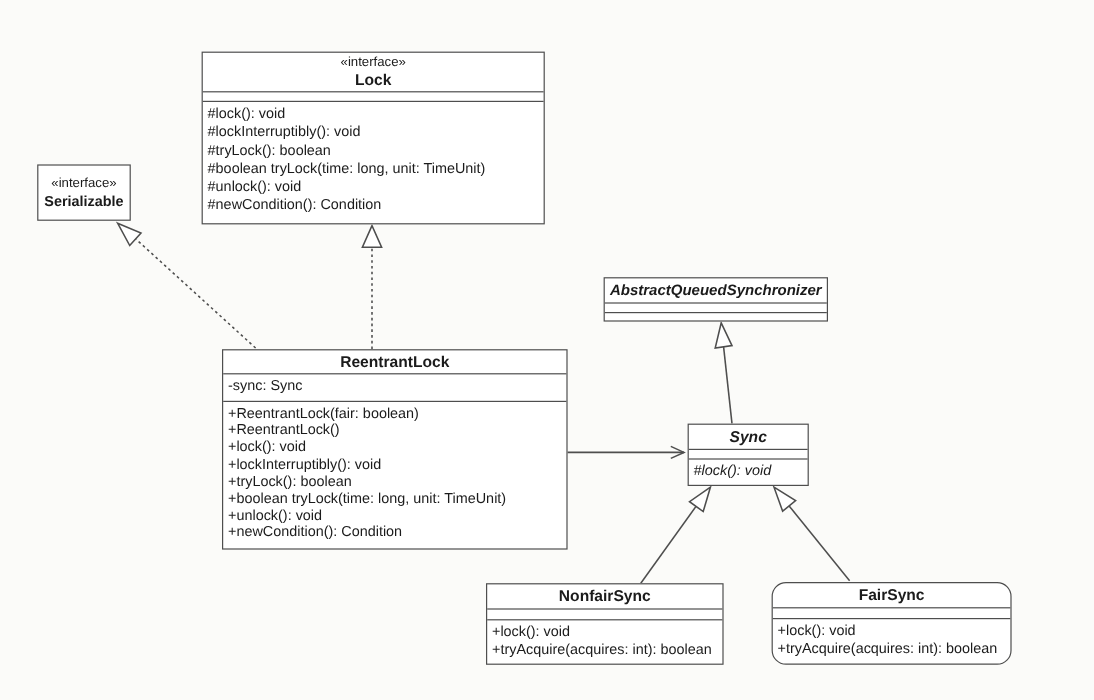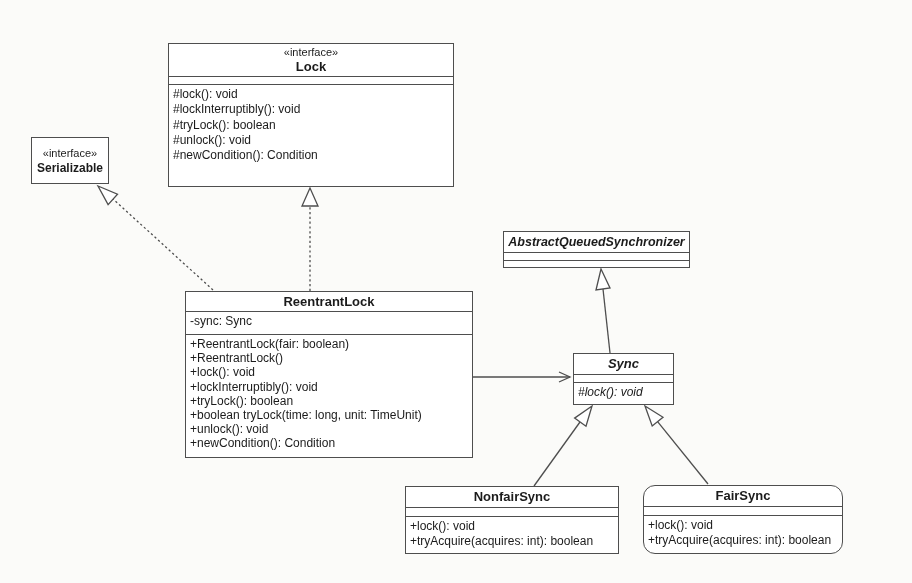--- a/index.html
+++ b/index.html
@@ -83,20 +83,21 @@
   <div class="uml-class" style="left:168px; top:43px; width:286px; height:144px;">
     <div class="compartment title">
       <div class="stereotype">«interface»</div>
       <div class="class-name">Lock</div>
     </div>
     <div class="compartment empty-8"></div>
     <div class="compartment members grow">
         <div class="member">#lock(): void</div>
         <div class="member">#lockInterruptibly(): void</div>
         <div class="member">#tryLock(): boolean</div>
+        <div class="member">#boolean tryLock(time: long, unit: TimeUnit)</div>
         <div class="member">#unlock(): void</div>
         <div class="member">#newCondition(): Condition</div>
       </div>
   </div>
 
   <div class="uml-class" style="left:31px; top:137px; width:78px; height:47px;">
     <div class="compartment title center-v">
       <div class="stereotype">«interface»</div>
       <div class="class-name" style="font-size:12px;">Serializable</div>
     </div>
@@ -132,21 +133,21 @@
   <div class="uml-class abstract" style="left:573px; top:353px; width:101px; height:52px;">
     <div class="compartment title" style="padding:2px;">
       <div class="class-name">Sync</div>
     </div>
     <div class="compartment empty-8"></div>
     <div class="compartment members italic-members grow">
         <div class="member">#lock(): void</div>
       </div>
   </div>
 
-  <div class="uml-class" style="left:405px; top:486px; width:214px; height:68px;">
+  <div class="uml-class" style="left:405px; top:486px; width:198px; height:68px;">
     <div class="compartment title" style="padding:2px;">
       <div class="class-name">NonfairSync</div>
     </div>
     <div class="compartment empty-10"></div>
     <div class="compartment members grow">
         <div class="member">+lock(): void</div>
         <div class="member">+tryAcquire(acquires: int): boolean</div>
       </div>
   </div>
 

